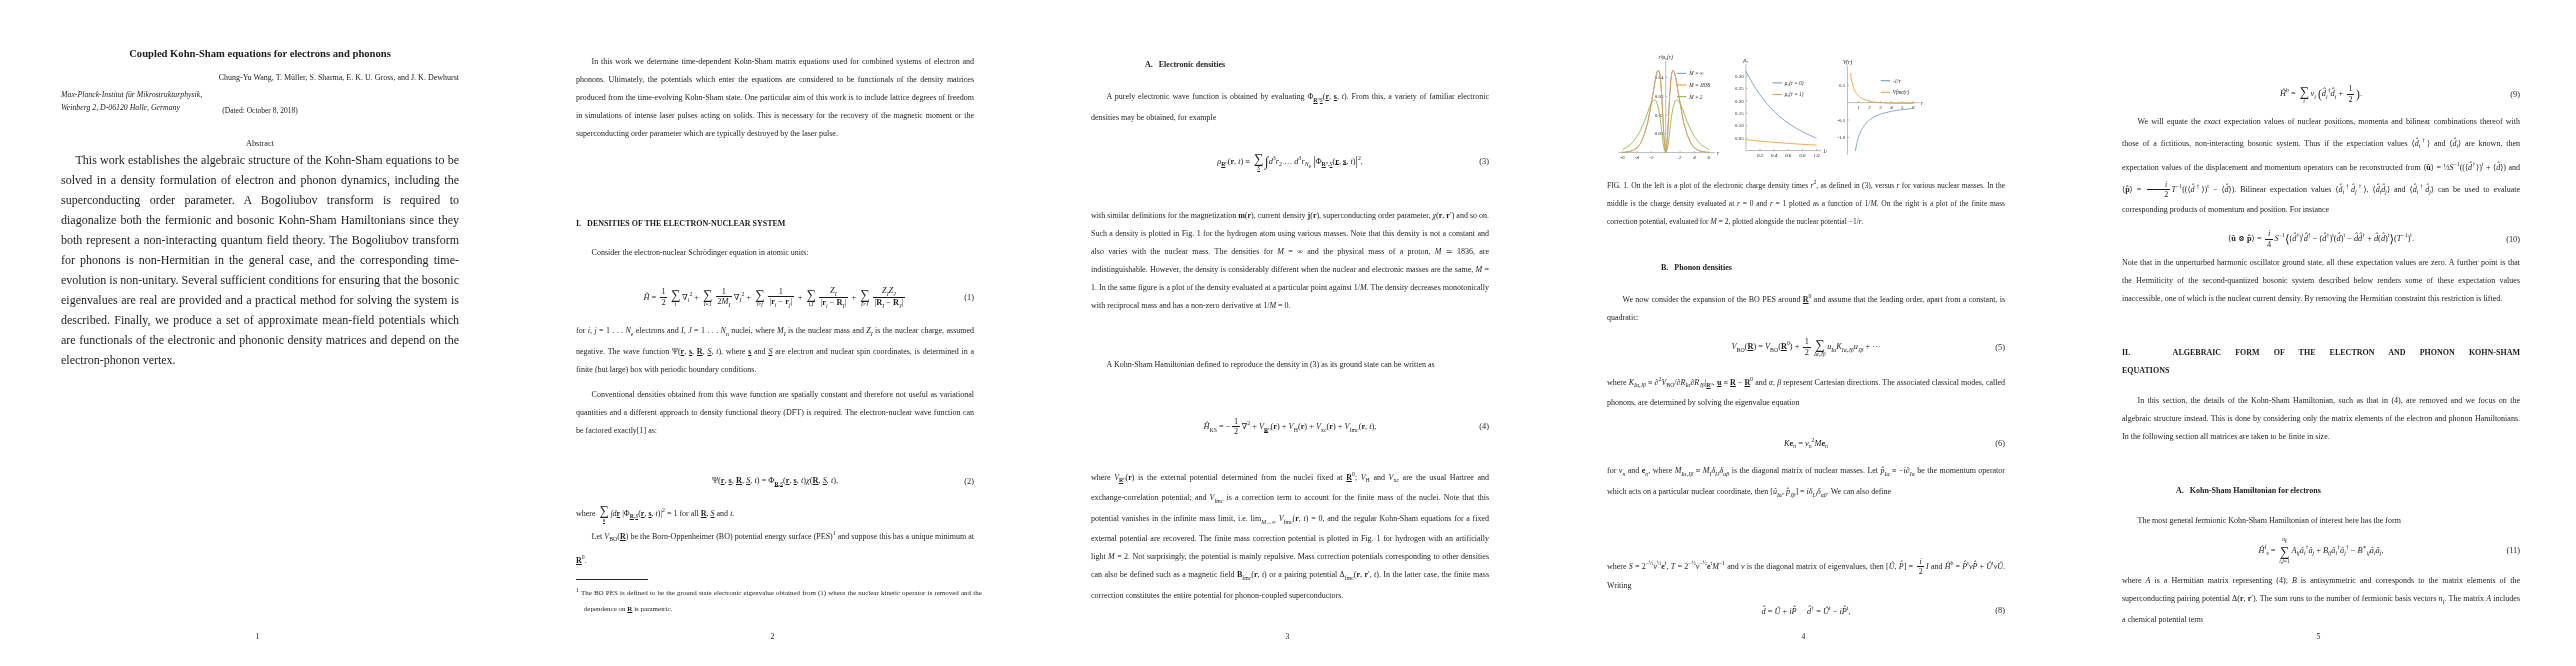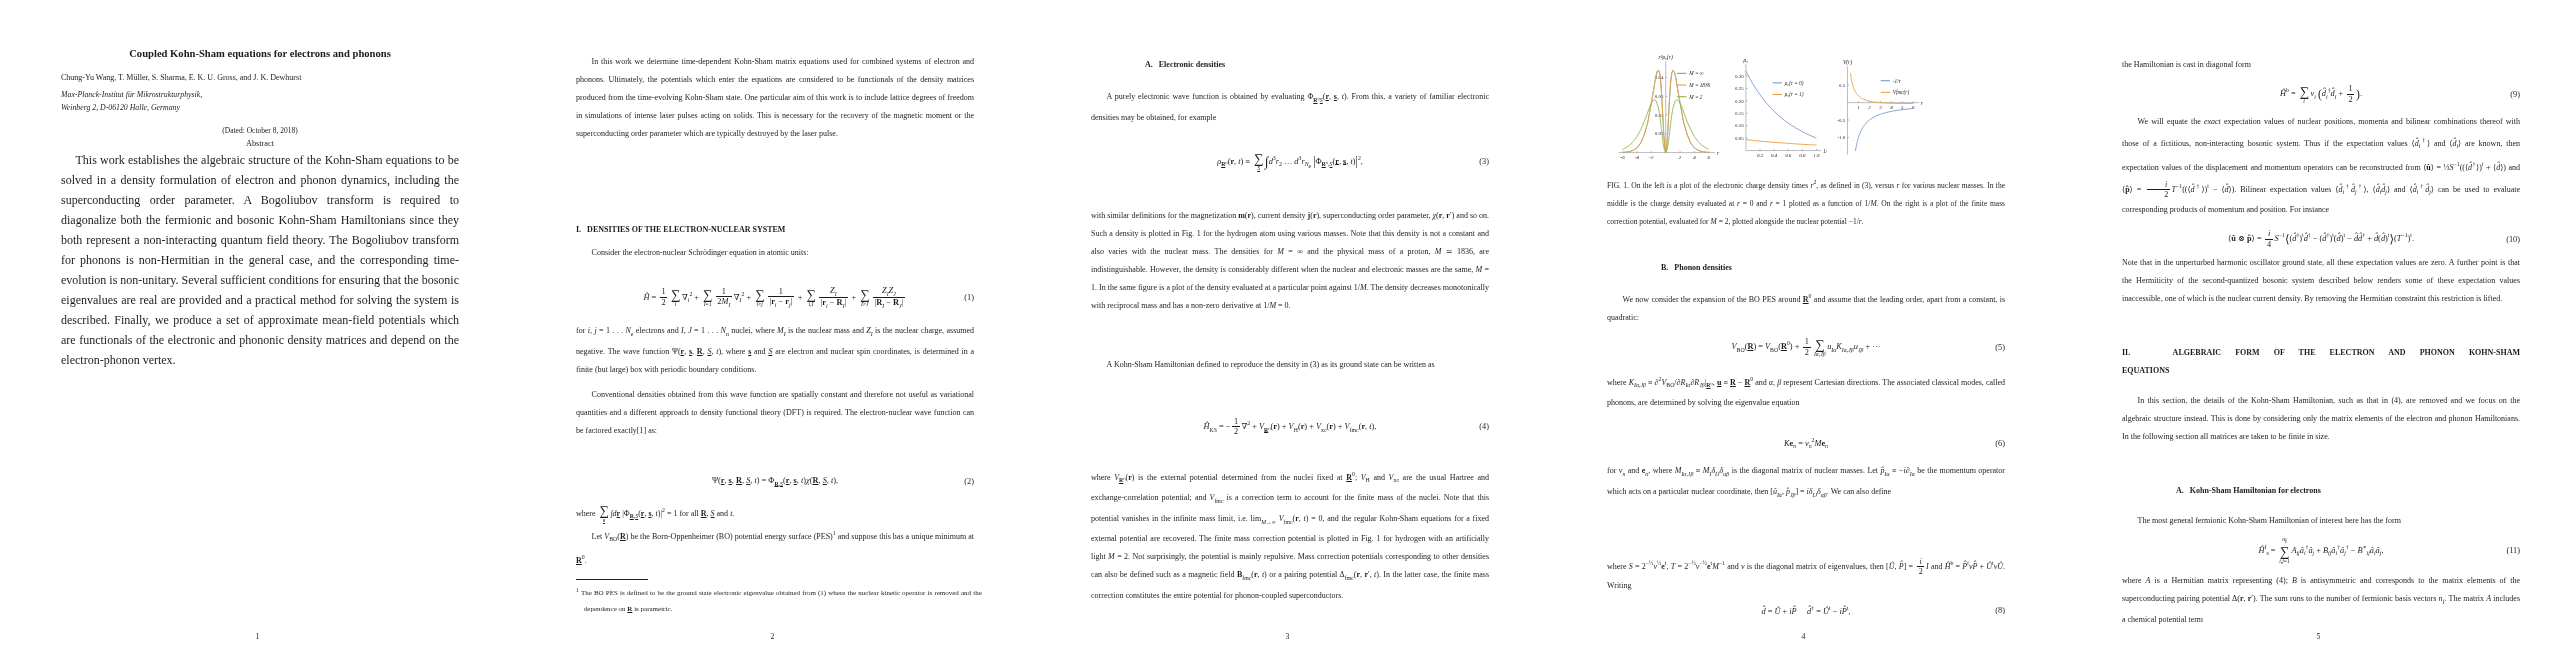--- a/index.html
+++ b/index.html
@@ -1,21 +1,21 @@
 <!DOCTYPE html>
 <html style="font-size:9px"><head>
 <meta charset="utf-8">
 <style>
   html,body{margin:0;padding:0;background:#ffffff;}
   #canvas{position:relative;width:2560px;height:667px;background:#fff;overflow:hidden;
           font-family:"Liberation Serif","DejaVu Serif",serif;color:#1c1c1c;}
   .page{position:absolute;top:0;width:515px;height:667px;background:#fff;}
   .blk{position:absolute;left:61px;width:398px;}
   .title{font-size:10.6px;font-weight:bold;text-align:center;line-height:14.5px;}
-  .authors{font-size:8px;text-align:left;line-height:13.3px;}
+  .authors{font-size:8px;text-align:right;line-height:13.3px;}
   .affil{font-size:7.8px;font-style:italic;text-align:left;line-height:13.3px;}
   .dated{font-size:7.5px;text-align:center;line-height:13.3px;}
   .abs-head{font-size:8.3px;text-align:center;line-height:13.3px;}
   .abstract{font-size:12px;line-height:20px;text-align:justify;text-indent:14.5px;}
   .body-par{font-size:8px;line-height:18px;text-align:justify;}
   .indent{text-indent:15.6px;}
   .sec-head{font-size:8px;font-weight:bold;line-height:18.3px;text-align:justify;}
   .stretch{word-spacing:8.3px;}
   .sub-head{font-size:8px;font-weight:bold;line-height:18px;margin-left:54px;}
   .caption{font-size:7.5px;line-height:18.3px;text-align:justify;}
@@ -46,29 +46,29 @@
 
 <div id="canvas">
 
   <div class="watermark">arXiv:1803.07364v1  [cond-mat.supr-con]  20 Mar 2018</div>
 
   <div class="page" style="left:0px">
     <div class="blk title" style="top:47px">Coupled Kohn-Sham equations for electrons and phonons</div>
     <div class="blk authors" style="top:71px">Chung-Yu Wang, T. Müller, S. Sharma, E. K. U. Gross, and J. K. Dewhurst</div>
     <div class="blk affil" style="top:88px">Max-Planck-Institut für Mikrostrukturphysik,</div>
     <div class="blk affil" style="top:101px">Weinberg 2, D-06120 Halle, Germany</div>
-    <div class="blk dated" style="top:124px">(Dated: October 8, 2018)</div>
+    <div class="blk dated" style="top:104px">(Dated: October 8, 2018)</div>
     <div class="blk abs-head" style="top:137px">Abstract</div>
     <div class="blk abstract" style="top:150px">This work establishes the algebraic structure of the Kohn-Sham equations to be solved in a density formulation of electron and phonon dynamics, including the superconducting order parameter. A Bogoliubov transform is required to diagonalize both the fermionic and bosonic Kohn-Sham Hamiltonians since they both represent a non-interacting quantum field theory. The Bogoliubov transform for phonons is non-Hermitian in the general case, and the corresponding time-evolution is non-unitary. Several sufficient conditions for ensuring that the bosonic eigenvalues are real are provided and a practical method for solving the system is described. Finally, we produce a set of approximate mean-field potentials which are functionals of the electronic and phononic density matrices and depend on the electron-phonon vertex.</div>
     <div class="pagenum">1</div>
   </div>
 
   <div class="page" style="left:515px">
     <div class="blk body-par indent" style="top:53px">In this work we determine time-dependent Kohn-Sham matrix equations used for combined systems of electron and phonons. Ultimately, the potentials which enter the equations are considered to be functionals of the density matrices produced from the time-evolving Kohn-Sham state. One particular aim of this work is to include lattice degrees of freedom in simulations of intense laser pulses acting on solids. This is necessary for the recovery of the magnetic moment or the superconducting order parameter which are typically destroyed by the laser pulse.</div>
-    <div class="blk sec-head" style="top:221px">I.&nbsp;&nbsp;&nbsp;DENSITIES OF THE ELECTRON-NUCLEAR SYSTEM</div>
+    <div class="blk sec-head" style="top:215px">I.&nbsp;&nbsp;&nbsp;DENSITIES OF THE ELECTRON-NUCLEAR SYSTEM</div>
     <div class="blk body-par indent" style="top:244px">Consider the electron-nuclear Schrödinger equation in atomic units:</div>
     <div class="eqrow" style="top:281px;height:33px">
       <span class="eq"><i>Ĥ</i> = <span class="frac"><span class="n">1</span><span class="d">2</span></span><span class="sum"><span class="s">∑</span><span class="b"><i>i</i></span></span>∇<sub><i>i</i></sub><sup>2</sup> + <span class="sum"><span class="s">∑</span><span class="b"><i>I</i>=1</span></span><span class="frac"><span class="n">1</span><span class="d">2<i>M<sub>I</sub></i></span></span>∇<sub><i>I</i></sub><sup>2</sup> + <span class="sum"><span class="s">∑</span><span class="b"><i>i</i>&gt;<i>j</i></span></span><span class="frac"><span class="n">1</span><span class="d">|<b>r</b><sub><i>i</i></sub> − <b>r</b><sub><i>j</i></sub>|</span></span> + <span class="sum"><span class="s">∑</span><span class="b"><i>i</i>,<i>I</i></span></span><span class="frac"><span class="n"><i>Z<sub>I</sub></i></span><span class="d">|<b>r</b><sub><i>i</i></sub> − <b>R</b><sub><i>I</i></sub>|</span></span> + <span class="sum"><span class="s">∑</span><span class="b"><i>I</i>&gt;<i>J</i></span></span><span class="frac"><span class="n"><i>Z<sub>I</sub>Z<sub>J</sub></i></span><span class="d">|<b>R</b><sub><i>I</i></sub> − <b>R</b><sub><i>J</i></sub>|</span></span></span>
       <span class="eqnum">(1)</span>
     </div>
     <div class="blk body-par" style="top:322px">for <i>i</i>, <i>j</i> = 1 . . . <i>N</i><sub>e</sub> electrons and <i>I</i>, <i>J</i> = 1 . . . <i>N</i><sub>n</sub> nuclei, where <i>M<sub>I</sub></i> is the nuclear mass and <i>Z<sub>I</sub></i> is the nuclear charge, assumed negative. The wave function Ψ(<u><b>r</b></u>, <u><b>s</b></u>, <u><b>R</b></u>, <u><i>S</i></u>, <i>t</i>), where <u><b>s</b></u> and <u><i>S</i></u> are electron and nuclear spin coordinates, is determined in a finite (but large) box with periodic boundary conditions.</div>
     <div class="blk body-par indent" style="top:386px">Conventional densities obtained from this wave function are spatially constant and therefore not useful as variational quantities and a different approach to density functional theory (DFT) is required. The electron-nuclear wave function can be factored exactly[1] as:</div>
     <div class="eqrow" style="top:470px;height:22px">
       <span class="eq">Ψ(<u><b>r</b></u>, <u><b>s</b></u>, <u><b>R</b></u>, <u><i>S</i></u>, <i>t</i>) = Φ<sub><u><b>R</b></u>,<u><i>S</i></u></sub>(<u><b>r</b></u>, <u><b>s</b></u>, <i>t</i>)<i>χ</i>(<u><b>R</b></u>, <u><i>S</i></u>, <i>t</i>),</span>
       <span class="eqnum">(2)</span>
@@ -214,21 +214,20 @@
     <div class="blk body-par" style="top:462px">for <i>ν<sub>n</sub></i> and <b>e</b><sub><i>n</i></sub>, where <i>M</i><sub><i>Iα</i>,<i>Jβ</i></sub> ≡ <i>M<sub>I</sub>δ<sub>IJ</sub>δ<sub>αβ</sub></i> is the diagonal matrix of nuclear masses. Let <i>p̂</i><sub><i>Iα</i></sub> ≡ −<i>i∂</i><sub><i>Iα</i></sub> be the momentum operator which acts on a particular nuclear coordinate, then [<i>û</i><sub><i>Iα</i></sub>, <i>p̂</i><sub><i>Jβ</i></sub>] = <i>iδ<sub>IJ</sub>δ<sub>αβ</sub></i>. We can also define</div>
     <div class="blk body-par" style="top:554px">where <i>S</i> = 2<sup>−½</sup><i>ν</i><sup>½</sup><b>e</b><sup>t</sup>, <i>T</i> = 2<sup>−½</sup><i>ν</i><sup>−½</sup><b>e</b><sup>t</sup><i>M</i><sup>−1</sup> and <i>ν</i> is the diagonal matrix of eigenvalues, then [<i>Û</i>, <i>P̂</i>] = <span class="frac"><span class="n"><i>i</i></span><span class="d">2</span></span><i>I</i> and <i>Ĥ</i><sup>b</sup> = <i>P̂</i><sup>t</sup><i>νP̂</i> + <i>Û</i><sup>t</sup><i>νÛ</i>. Writing</div>
     <div class="eqrow" style="top:599px;height:22px">
       <span class="eq"><i>d̂</i> = <i>Û</i> + <i>iP̂</i>&nbsp;&nbsp;&nbsp;&nbsp;&nbsp;<i>d̂</i><sup>†</sup> = <i>Û</i><sup>t</sup> − <i>iP̂</i><sup>t</sup>,</span>
       <span class="eqnum">(8)</span>
     </div>
     <div class="pagenum">4</div>
   </div>
 
   <div class="page" style="left:2061px">
-    <div class="blk body-par" style="top:56px">the Hamiltonian is cast in diagonal form</div>
     <div class="eqrow" style="top:79px;height:31px">
       <span class="eq"><i>Ĥ</i><sup>b</sup> = <span class="sum"><span class="s">∑</span><span class="b"><i>i</i></span></span><i>ν</i><sub><i>i</i></sub> <span class="bigp">(</span><i>d̂</i><sub><i>i</i></sub><sup>†</sup><i>d̂</i><sub><i>i</i></sub> + <span class="frac"><span class="n">1</span><span class="d">2</span></span><span class="bigp">)</span>.</span>
       <span class="eqnum">(9)</span>
     </div>
     <div class="blk body-par indent" style="top:113px">We will equate the <i>exact</i> expectation values of nuclear positions, momenta and bilinear combinations thereof with those of a fictitious, non-interacting bosonic system. Thus if the expectation values ⟨<i>d̂</i><sub><i>i</i></sub><sup>†</sup>⟩ and ⟨<i>d̂</i><sub><i>i</i></sub>⟩ are known, then expectation values of the displacement and momentum operators can be reconstructed from ⟨<b>û</b>⟩ = ½<i>S</i><sup>−1</sup>((⟨<i>d̂</i><sup>†</sup>⟩)<sup>t</sup> + ⟨<i>d̂</i>⟩) and ⟨<b>p̂</b>⟩ = <span class="frac"><span class="n"><i>i</i></span><span class="d">2</span></span><i>T</i><sup>−1</sup>((⟨<i>d̂</i><sup>†</sup>⟩)<sup>t</sup> − ⟨<i>d̂</i>⟩). Bilinear expectation values ⟨<i>d̂</i><sub><i>i</i></sub><sup>†</sup><i>d̂</i><sub><i>j</i></sub><sup>†</sup>⟩, ⟨<i>d̂</i><sub><i>i</i></sub><i>d̂</i><sub><i>j</i></sub>⟩ and ⟨<i>d̂</i><sub><i>i</i></sub><sup>†</sup><i>d̂</i><sub><i>j</i></sub>⟩ can be used to evaluate corresponding products of momentum and position. For instance</div>
     <div class="eqrow" style="top:226px;height:27px">
       <span class="eq">⟨<b>û</b> ⊗ <b>p̂</b>⟩ = <span class="frac"><span class="n"><i>i</i></span><span class="d">4</span></span><i>S</i><sup>−1</sup><span class="bigp">⟨</span>(<i>d̂</i><sup>†</sup>)<sup>t</sup><i>d̂</i><sup>†</sup> − (<i>d̂</i><sup>†</sup>)<sup>t</sup>(<i>d̂</i>)<sup>t</sup> − <i>d̂d̂</i><sup>†</sup> + <i>d̂</i>(<i>d̂</i>)<sup>t</sup><span class="bigp">⟩</span>(<i>T</i><sup>−1</sup>)<sup>t</sup>.</span>
       <span class="eqnum">(10)</span>
     </div>
     <div class="blk body-par" style="top:254px">Note that in the unperturbed harmonic oscillator ground state, all these expectation values are zero. A further point is that the Hermiticity of the second-quantized bosonic system described below renders some of these expectation values inaccessible, one of which is the nuclear current density. By removing the Hermitian constraint this restriction is lifted.</div>

